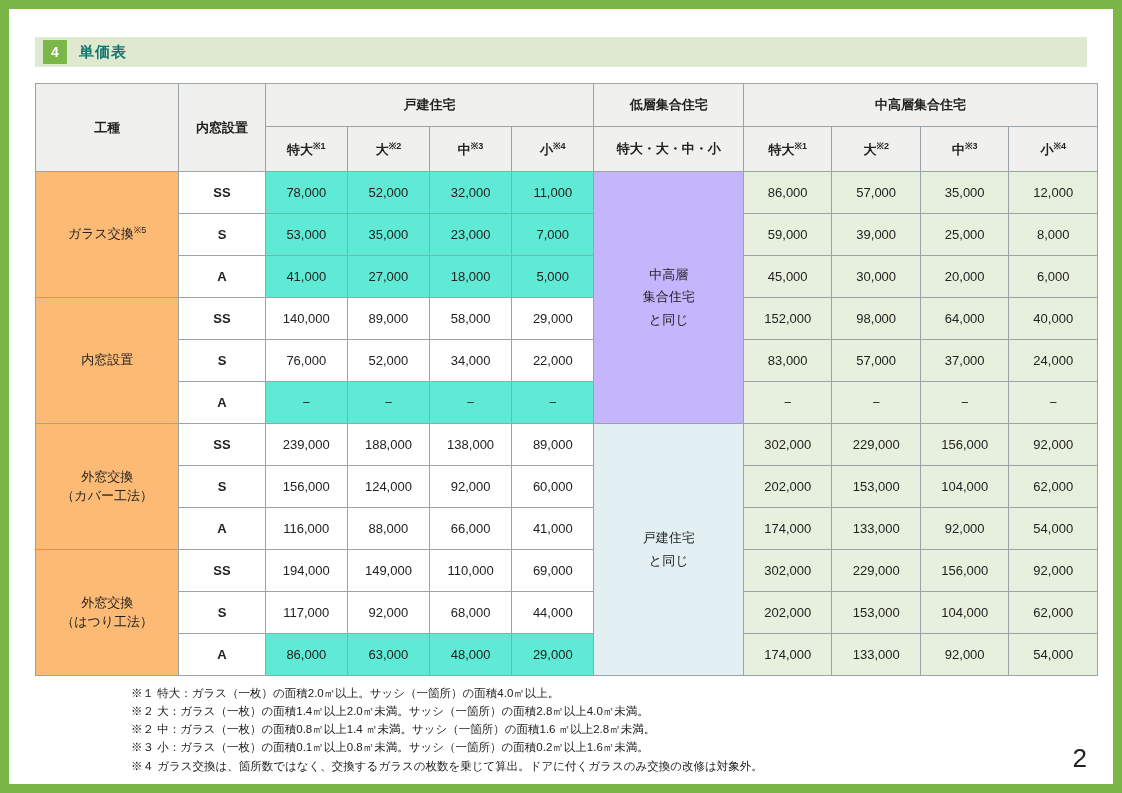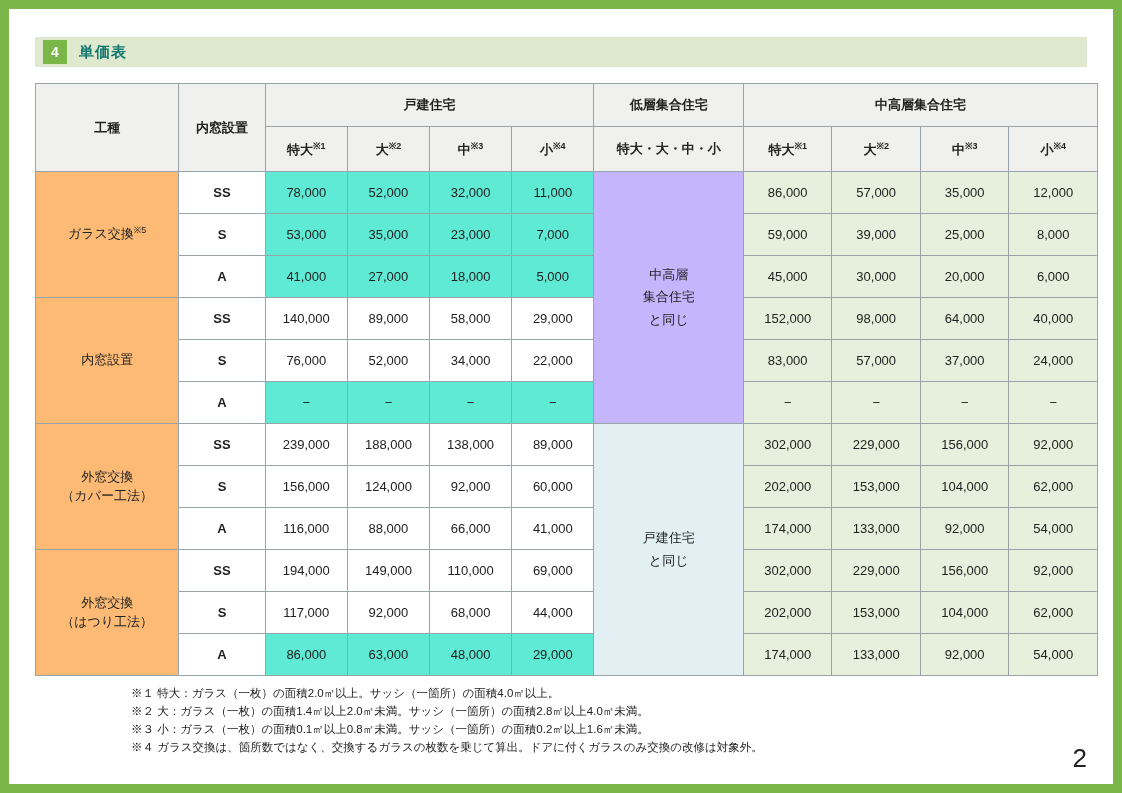--- a/index.html
+++ b/index.html
@@ -330,19 +330,20 @@
           <td class="v-green">133,000</td>
           <td class="v-green">92,000</td>
           <td class="v-green">54,000</td>
         </tr>
       </tbody>
     </table>
 
     <div class="notes">
       <div>※１ 特大：ガラス（一枚）の面積2.0㎡以上。サッシ（一箇所）の面積4.0㎡以上。</div>
       <div>※２ 大：ガラス（一枚）の面積1.4㎡以上2.0㎡未満。サッシ（一箇所）の面積2.8㎡以上4.0㎡未満。</div>
+      <div>※２ 中：ガラス（一枚）の面積0.8㎡以上1.4 ㎡未満。サッシ（一箇所）の面積1.6 ㎡以上2.8㎡未満。</div>
       <div>※３ 小：ガラス（一枚）の面積0.1㎡以上0.8㎡未満。サッシ（一箇所）の面積0.2㎡以上1.6㎡未満。</div>
       <div>※４ ガラス交換は、箇所数ではなく、交換するガラスの枚数を乗じて算出。ドアに付くガラスのみ交換の改修は対象外。</div>
     </div>
 
     <div class="pagenum">2</div>
   </div>
 </div>
 
 </body></html>

